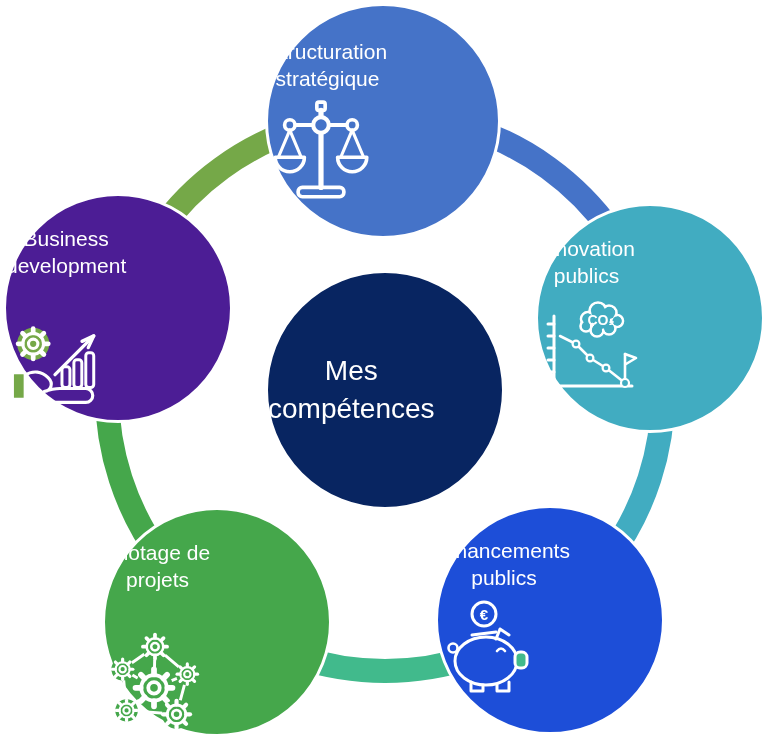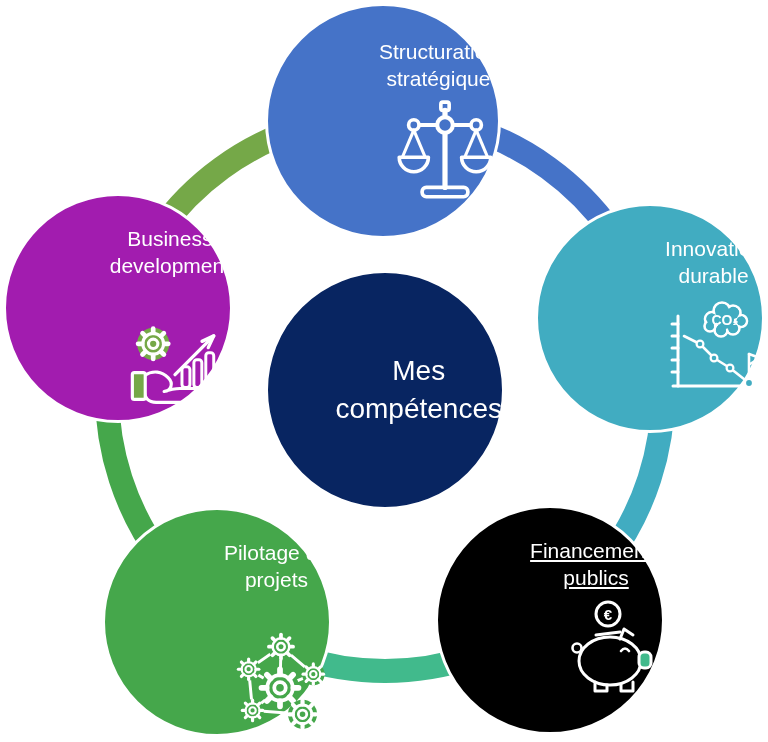--- a/index.html
+++ b/index.html
@@ -1,21 +1,21 @@
 <!DOCTYPE html>
 <html><head>
 <meta charset="utf-8">
 <style>
   html,body{margin:0;padding:0;background:#fff;}
   .stage{position:relative;width:768px;height:742px;background:#fff;overflow:hidden;
          font-family:"Liberation Sans","DejaVu Sans",sans-serif;}
   .ring{position:absolute;left:0;top:0;width:768px;height:742px;}
   .ring path{fill:none;stroke-width:24;}
   .node{position:absolute;border-radius:50%;border:3px solid #fff;box-sizing:border-box;
-        display:flex;flex-direction:column;align-items:flex-end;color:#fff;}
+        display:flex;flex-direction:column;align-items:flex-start;color:#fff;}
   .sat{width:230px;height:230px;padding-top:30px;}
   .node-label{white-space:pre-line;text-align:center;font-size:21px;line-height:1.28;
               color:#fff;font-weight:400;}
   .n-top{left:265px;top:3px;width:236px;height:236px;padding-top:33px;}
   .n-right{left:535px;top:203px;}
   .n-br{left:435px;top:505px;}
   .n-bl{left:102px;top:507px;gap:32px;}
   .n-left{left:3px;top:193px;}
   .n-center{left:265px;top:270px;width:240px;height:240px;justify-content:center;}
   .n-center .node-label{font-size:28px;line-height:1.35;}
@@ -74,21 +74,21 @@
         <line x1="80" y1="30" x2="91" y2="56" stroke-width="3"></line>
         <path d="M6,56 L34,56 A14,14 0 0 1 6,56 Z" stroke-width="3.5"></path>
         <path d="M66,56 L94,56 A14,14 0 0 1 66,56 Z" stroke-width="3.5"></path>
         <rect x="28" y="85" width="44" height="9" rx="4" stroke-width="3.5"></rect>
       </g>
     </svg>
   </div>
 
   <div class="node sat n-right" style="background-color: rgb(65, 172, 193);">
     <div class="node-label">Innovation
-durable</div>
+publics</div>
     <svg class="icon" width="100" height="100" viewBox="0 0 100 100">
       <g class="st" stroke-width="3">
         <line x1="16" y1="20" x2="16" y2="90"></line>
         <line x1="10" y1="28" x2="16" y2="28"></line>
         <line x1="10" y1="40" x2="16" y2="40"></line>
         <line x1="10" y1="52" x2="16" y2="52"></line>
         <line x1="10" y1="64" x2="16" y2="64"></line>
         <line x1="10" y1="76" x2="16" y2="76"></line>
         <line x1="11" y1="90" x2="94" y2="90"></line>
         <polyline points="22,40 38,48 52,62 68,72 87,87" stroke-width="2.6"></polyline>
@@ -115,21 +115,21 @@
           <circle cx="71" cy="32" r="5" style="fill: rgb(65, 172, 193);"></circle>
           <circle cx="59" cy="34" r="5" style="fill: rgb(65, 172, 193);"></circle>
           <circle cx="48" cy="30" r="4" style="fill: rgb(65, 172, 193);"></circle>
           <circle cx="63" cy="24" r="9" style="fill: rgb(65, 172, 193);"></circle>
         </g>
         <text class="itxt" x="63" y="29" font-size="14" text-anchor="middle">CO₂</text>
       </g>
     </svg>
   </div>
 
-  <div class="node sat n-br" style="background-color: #000000; text-decoration: underline;">
+  <div class="node sat n-br" style="background-color: #1d4ed8;">
     <div class="node-label">Financements
 publics</div>
     <svg class="icon" width="100" height="100" viewBox="0 0 100 100">
       <g class="st" stroke-width="3">
         <circle cx="46" cy="16" r="12"></circle>
         <text class="itxt" x="46" y="21.5" font-size="15" text-anchor="middle">€</text>
         <line x1="34" y1="37" x2="58" y2="34"></line>
         <circle cx="15" cy="50" r="4.5" stroke-width="2.6"></circle>
         <ellipse cx="48" cy="63" rx="31" ry="24"></ellipse>
         <path d="M58,41 L62,31 L71,37"></path>
@@ -165,21 +165,21 @@
       <use href="#gear" transform="translate(18,38) scale(0.72)"></use>
       <circle cx="84" cy="43" r="11.5" stroke="none" style="fill: rgb(69, 167, 75);"></circle>
       <use href="#gear" transform="translate(84,43) scale(0.72)"></use>
       <circle cx="22" cy="80" r="11.5" stroke="none" style="fill: rgb(69, 167, 75);"></circle>
       <use href="#gear" transform="translate(22,80) scale(0.72)"></use>
       <circle cx="73" cy="84" r="14.8" stroke="none" style="fill: rgb(69, 167, 75);"></circle>
       <use href="#gear" transform="translate(73,84) scale(0.95)"></use>
     </svg>
   </div>
 
-  <div class="node sat n-left" style="background-color: #a21caf; gap: 35px;">
+  <div class="node sat n-left" style="background-color: #4c1d95; gap: 35px;">
     <div class="node-label">Business
 development</div>
     <svg class="icon" width="104" height="100" viewBox="0 0 100 100">
       <circle cx="25" cy="23" r="16.2" stroke="none" style="fill: rgb(117, 168, 72);"></circle>
       <use href="#gear" transform="translate(25,23) scale(1.05)"></use>
       <g class="st">
         <line x1="47" y1="54" x2="85" y2="16" stroke-width="3.4"></line>
         <line x1="86" y1="15" x2="74.2" y2="20.5" stroke-width="3.4"></line>
         <line x1="86" y1="15" x2="80.5" y2="26.8" stroke-width="3.4"></line>
         <rect x="54" y="46" width="8" height="21" rx="3" stroke-width="3"></rect>

